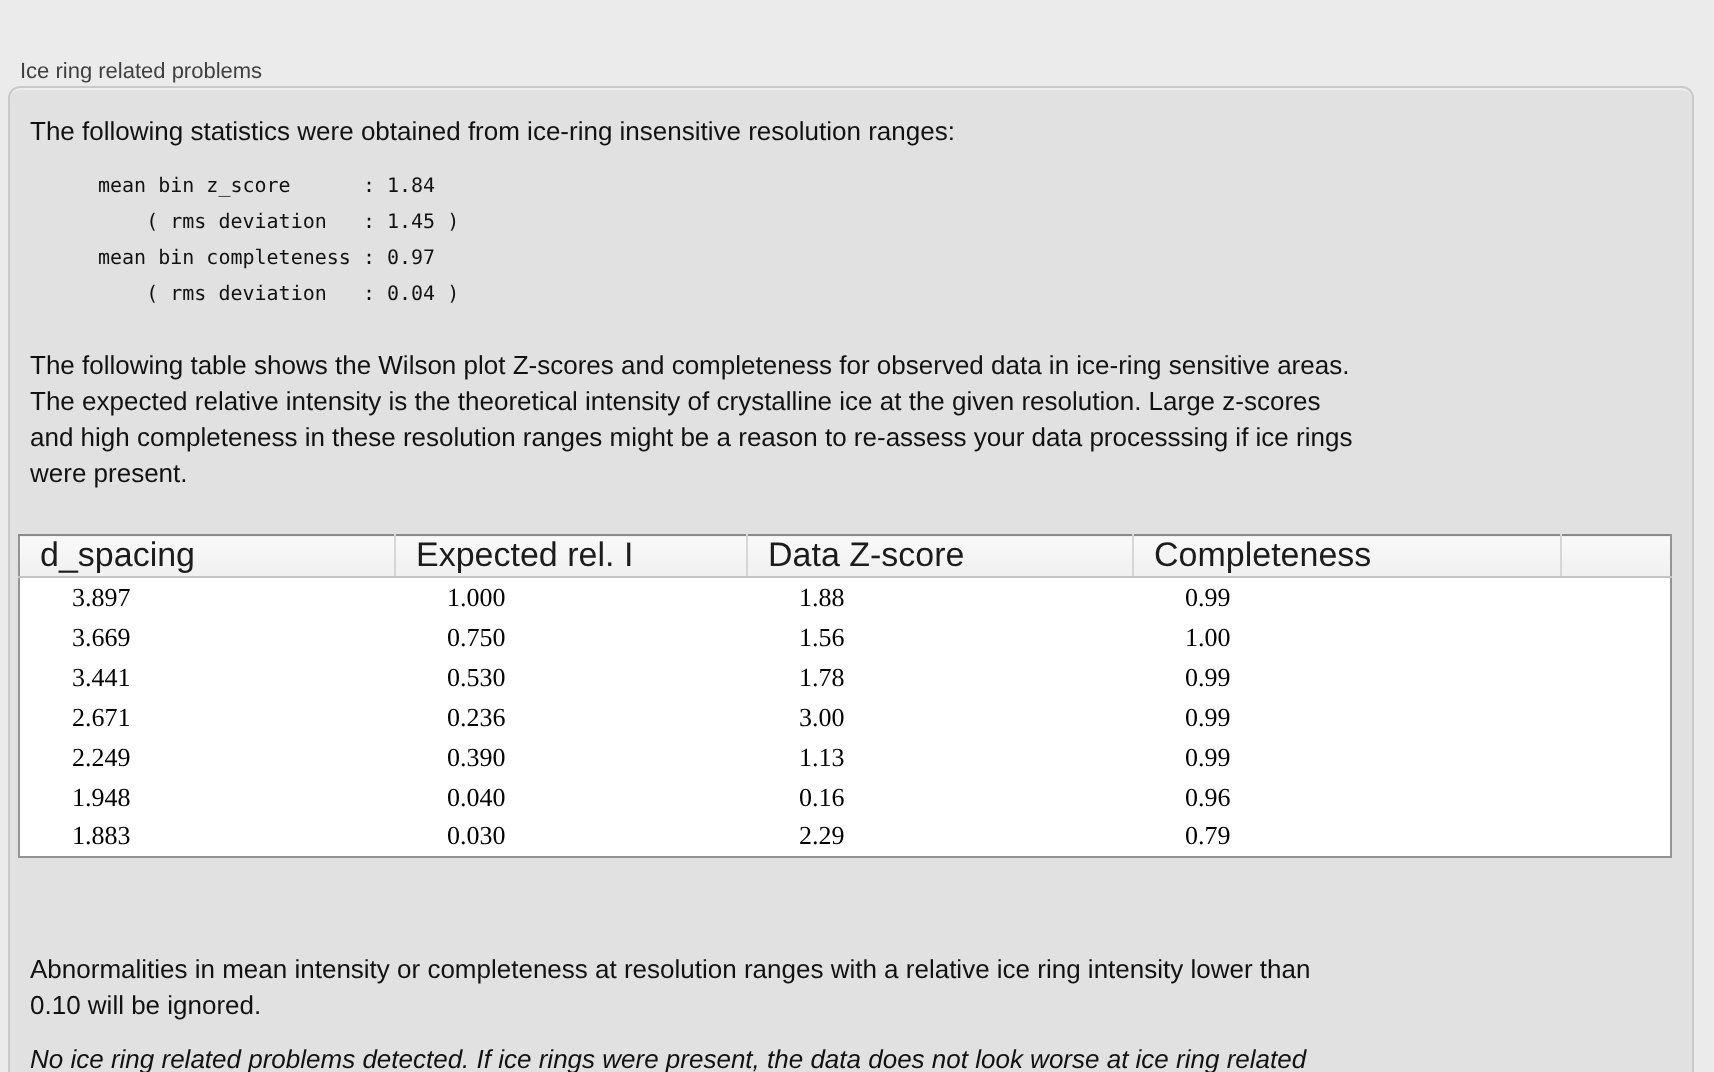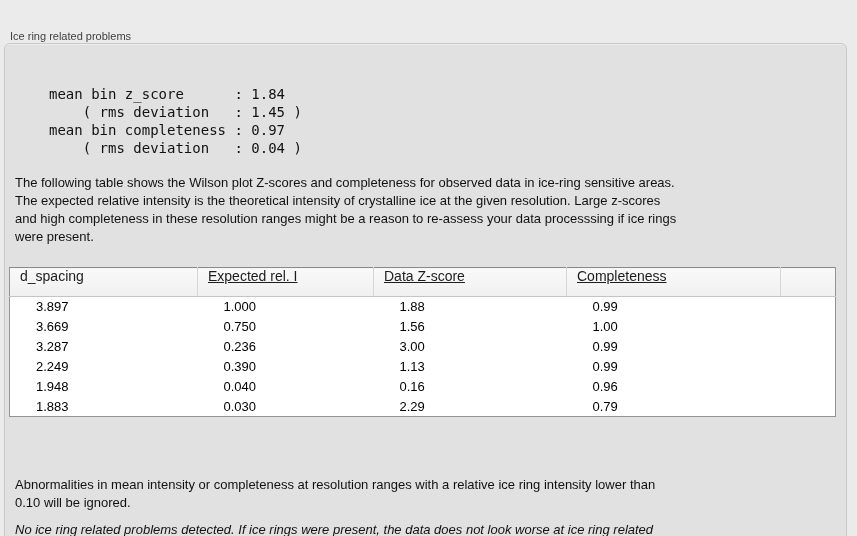--- a/index.html
+++ b/index.html
@@ -45,21 +45,21 @@
     color: #111;
     white-space: pre-line;
   }
 
   .stats-intro   { top: 13px;  }
   .stats-block {
     position: absolute;
     left: 44px;
     top: 41px;
     font-family: "DejaVu Sans Mono", "Liberation Mono", monospace;
-    font-size: 14px;
+    font-size: 10px;
     line-height: 18px;
     color: #111;
     white-space: pre;
   }
   .table-desc    { top: 130px; }
   .ignore-note   { top: 432px; }
   .conclusion    { top: 477px; font-style: italic; }
 
   table.ice-table {
     position: absolute;
@@ -69,49 +69,51 @@
     border-collapse: collapse;
     table-layout: fixed;
     background: #ffffff;
     border: 1px solid #949494;
     border-top-color: #8a8a8a;
   }
   table.ice-table th {
     height: 18px;
     background: linear-gradient(#f9f9f9, #f0f0f0);
     border-bottom: 1px solid #c4c4c4;
-    font-size: 14px;
+    font-size: 17px;
     font-weight: normal;
     color: #1c1c1c;
     text-align: left;
-    padding: 0 0 12px 10px;
+    padding: 0 0 0 10px;
     overflow: hidden;
     white-space: nowrap;
   }
-  table.ice-table th + th { border-left: 1px solid #d6d6d6; text-decoration: underline; }
+  table.ice-table th + th { border-left: 1px solid #d6d6d6; }
   table.ice-table td {
     height: 20px;
     font-size: 13px;
     color: #000;
     text-align: left;
     padding: 0 0 0 26px;
     overflow: hidden;
     white-space: nowrap;
     background: #ffffff;
+    font-family: Liberation Serif, serif;
   }
 </style>
 </head>
 <body>
 
 <div class="screen">
 
   <div class="group-label">Ice ring related problems</div>
 
   <div class="group-box">
 
+    <div class="body-text stats-intro">The following statistics were obtained from ice-ring insensitive resolution ranges:</div>
 
     <div class="stats-block">mean bin z_score      : 1.84
     ( rms deviation   : 1.45 )
 mean bin completeness : 0.97
     ( rms deviation   : 0.04 )</div>
 
     <div class="body-text table-desc">The following table shows the Wilson plot Z-scores and completeness for observed data in ice-ring sensitive areas.
 The expected relative intensity is the theoretical intensity of crystalline ice at the given resolution. Large z-scores
 and high completeness in these resolution ranges might be a reason to re-assess your data processsing if ice rings
 were present.</div>
@@ -142,21 +144,28 @@
             <td></td>
           </tr>
           <tr>
             <td>3.669</td>
             <td>0.750</td>
             <td>1.56</td>
             <td>1.00</td>
             <td></td>
           </tr>
           <tr>
-            <td>3.287</td>
+            <td>3.441</td>
+            <td>0.530</td>
+            <td>1.78</td>
+            <td>0.99</td>
+            <td></td>
+          </tr>
+          <tr>
+            <td>2.671</td>
             <td>0.236</td>
             <td>3.00</td>
             <td>0.99</td>
             <td></td>
           </tr>
           <tr>
             <td>2.249</td>
             <td>0.390</td>
             <td>1.13</td>
             <td>0.99</td>

